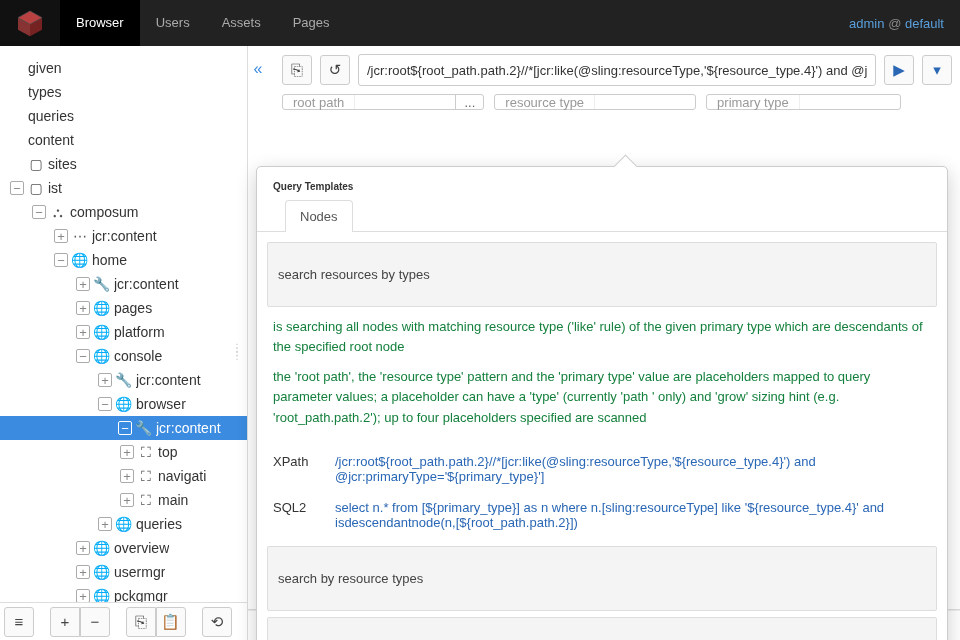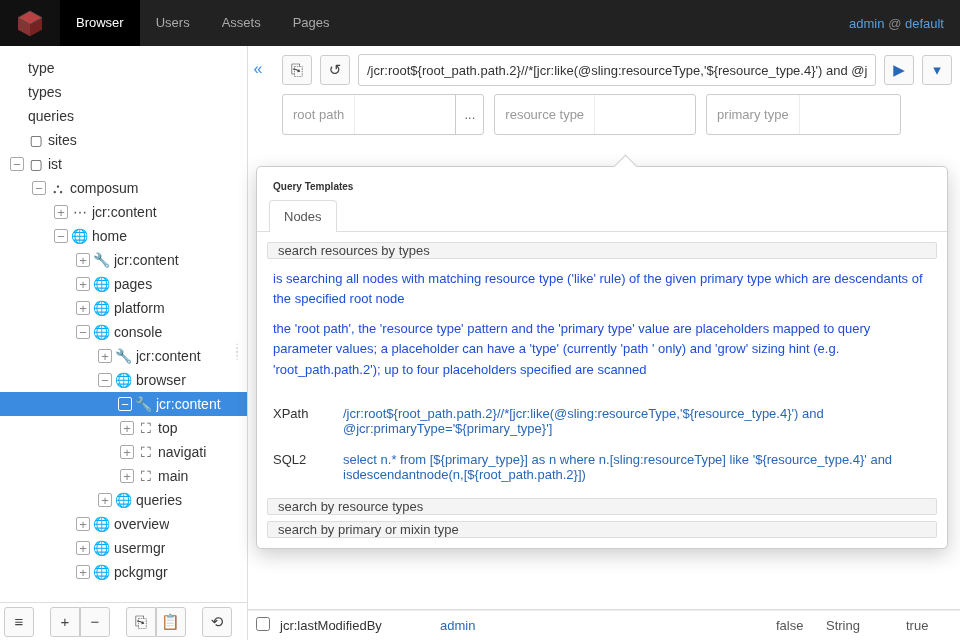--- a/index.html
+++ b/index.html
@@ -42,38 +42,38 @@
 .tb-btn:last-child { border-radius: 0 3px 3px 0; }
 .tb-btn.solo { border-radius: 3px; }
 .tb-gap { width:8px; }
 
 
 .content { flex: 1; display: flex; flex-direction: column; position: relative; }
 .collapse-handle { position: absolute; top: 8px; left: 0; width: 20px; height: 30px; display:flex; align-items:center; justify-content:center; color:#3b8be0; cursor:pointer; font-size: 16px;}
 .toolbar-row { display: flex; align-items: center; gap: 8px; padding: 8px 8px 4px 34px; }
 .query-input { flex: 1; height: 32px; border: 1px solid #ccc; border-radius: 3px; padding: 0 8px; font-size: 13px; color: #333; font-family: inherit; }
 .path-bar { display: flex; gap: 10px; padding: 4px 8px 8px 34px; }
-.path-field { display: flex; align-items: center; border: 1px solid #ccc; border-radius: 3px; height: 41px; background:#fff; }
+.path-field { display: flex; align-items: center; border: 1px solid #ccc; border-radius: 3px; height: 16px; background:#fff; }
 .path-field .lbl { padding: 0 10px; color: #999; border-right: 1px solid #eee; height: 100%; display:flex; align-items:center; }
 .path-field .val { padding: 0 10px; min-width: 90px; color:#555; }
 .path-field .more { width: 28px; text-align:center; border-left:1px solid #ccc; height:100%; display:flex; align-items:center; justify-content:center; color:#666; cursor:pointer; }
 .path-field.root .val { min-width: 100px; }
 .path-field.res .val { min-width: 100px; }
 .path-field.prim .val { min-width: 100px; }
 
 
 .popover { position: absolute; top: 120px; left: 8px; right: 12px; background: #fff; border: 1px solid #ccc; border-radius: 5px; box-shadow: 0 6px 20px rgba(0,0,0,0.2); z-index: 10; }
 .popover::before { content:""; position:absolute; top:-9px; left: 360px; width:16px; height:16px; background:#fff; border-left:1px solid #ccc; border-top:1px solid #ccc; transform: rotate(45deg); }
 .popover-title { font-weight: bold; font-size: 10px; padding: 14px 16px 8px; }
-.tabs { display:flex; border-bottom:1px solid #ddd; padding: 0 12px; }
+.tabs { display:flex; border-bottom:1px solid #ddd; padding: 0 28px; }
 .tab { border:1px solid #ddd; border-bottom:none; border-radius:4px 4px 0 0; padding: 8px 14px; background:#fff; margin-bottom:-1px; cursor:pointer; color:#555; }
-.section-h { background:#f4f4f4; border:1px solid #ddd; margin:10px 10px 0; padding:0 10px; color:#444; border-radius:2px; }
-.section-body { padding: 10px 16px; line-height: 1.55; color:#1d4ed8;}
+.section-h { background:#f4f4f4; border:1px solid #ddd; margin:10px 10px 0; padding:24px 10px; color:#444; border-radius:2px; }
+.section-body { padding: 10px 16px; line-height: 1.55; color:#15803d;}
 .section-body p { margin-bottom: 10px; }
-.qt-row { display:flex; gap: 20px; padding: 6px 16px 10px; justify-content: flex-end; }
+.qt-row { display:flex; gap: 12px; padding: 6px 16px 10px; justify-content: flex-end; }
 .qt-row .qt-label { width: 50px; color:#333; }
 .qt-row .qt-val { flex:1; color:#2a67b5; }
 .section-h.collapsed { margin-top:6px; }
 .popover-bottom-space { height: 10px; }
 
 
 .table-area { position:absolute; bottom:0; left:0; right:0; border-top:1px solid #ddd; }
 .trow { display:flex; align-items:center; height: 30px; padding: 0 8px; border-top:1px solid #eee; font-size:13px; }
 .trow:nth-child(even){ background:#f7f7f7; }
 .trow .cb { width: 24px; }
@@ -112,33 +112,39 @@
   </div>
 </div>
 
 <div class="main">
   <div class="sidebar">
     <div class="tree">
       <ul>
         <li>
             <div class="tree-row">
               <span class="toggle empty"></span>
-              <span class="tree-label">type</span>
+              <span class="tree-label">given</span>
             </div>
           </li>
         <li>
             <div class="tree-row">
               <span class="toggle empty"></span>
               <span class="tree-label">types</span>
             </div>
           </li>
         <li>
             <div class="tree-row">
               <span class="toggle empty"></span>
               <span class="tree-label">queries</span>
+            </div>
+          </li>
+        <li>
+            <div class="tree-row">
+              <span class="toggle empty"></span>
+              <span class="tree-label">content</span>
             </div>
           </li>
         <li>
           <div class="tree-row">
               <span class="toggle empty"></span>
               <span class="icon">▢</span>
               <span class="tree-label">sites</span>
             </div>
         </li>
         <li>

